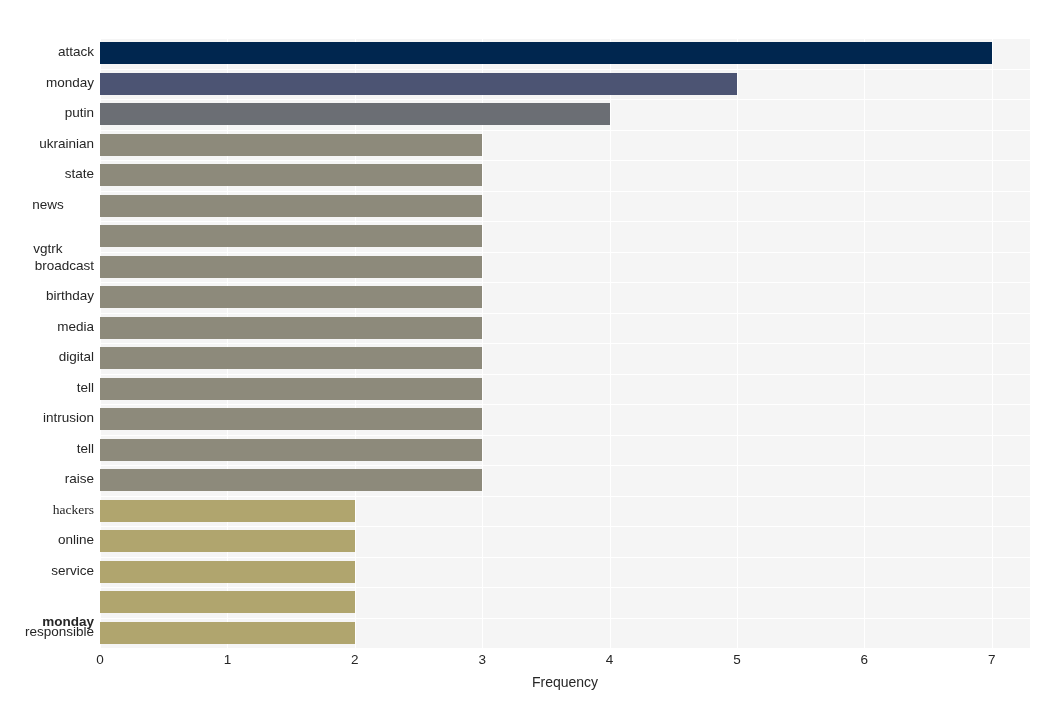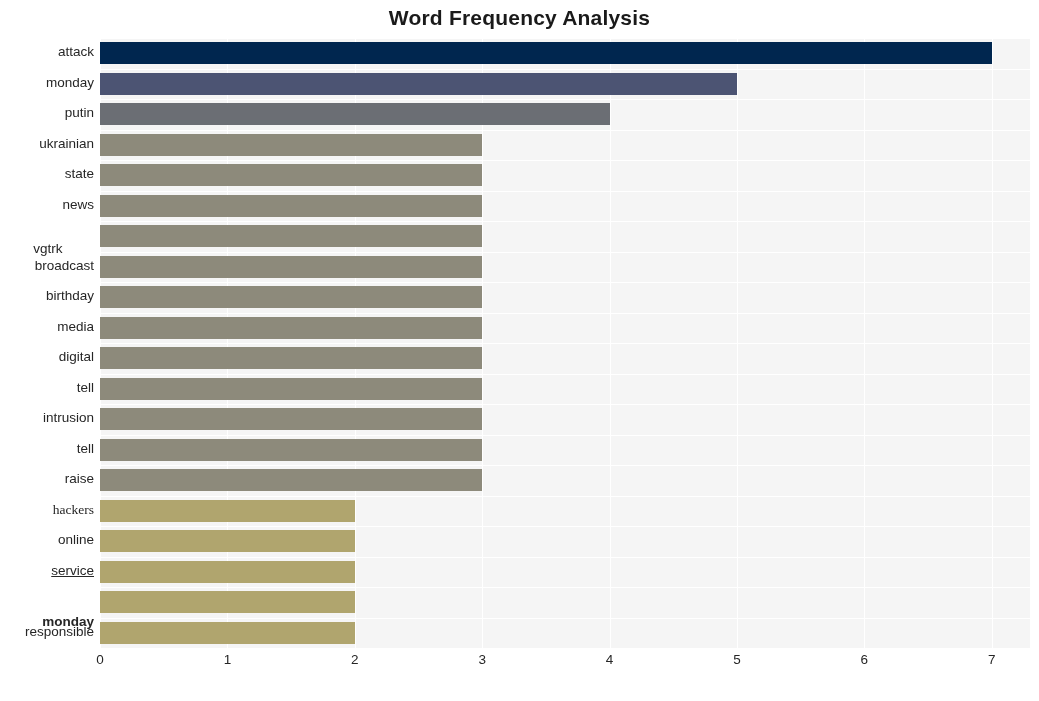--- a/index.html
+++ b/index.html
@@ -113,41 +113,40 @@
     text-align: center;
     font-size: 14px;
     color: #262626;
   }
 </style>
 </head>
 <body>
 
 <div id="chart-root">
 
-  <div id="chart-title">Word Frequency Analysis</div>
 
   <div id="y-axis-labels">
       <div class="ytick" style="top: 6.25px;">attack</div>
       <div class="ytick" style="top: 36.75px;">monday</div>
       <div class="ytick" style="top: 67.25px;">putin</div>
       <div class="ytick" style="top: 97.75px;">ukrainian</div>
       <div class="ytick" style="top: 128.25px;">state</div>
-      <div class="ytick" style="top: 158.75px;">news</div>
+      <div class="ytick" style="top: 158.75px; text-align: center;">news</div>
       <div class="ytick" style="top: 203px; text-align: center;">vgtrk</div>
       <div class="ytick" style="top: 219.75px;">broadcast</div>
       <div class="ytick" style="top: 250.25px;">birthday</div>
       <div class="ytick" style="top: 280.75px;">media</div>
       <div class="ytick" style="top: 311.25px;">digital</div>
       <div class="ytick" style="top: 341.75px;">tell</div>
       <div class="ytick" style="top: 372.25px;">intrusion</div>
       <div class="ytick" style="top: 402.75px;">tell</div>
       <div class="ytick" style="top: 433.25px;">raise</div>
       <div class="ytick" style="top: 463.75px; font-family: Liberation Serif, serif;">hackers</div>
       <div class="ytick" style="top: 494.25px;">online</div>
-      <div class="ytick" style="top: 524.75px; text-decoration: underline;">service</div>
+      <div class="ytick" style="top: 524.75px;">service</div>
       <div class="ytick" style="top: 576px; font-weight: bold;">monday</div>
       <div class="ytick" style="top: 585.75px;">responsible</div>
     </div>
 
   <div id="plot-area">
     <div id="gridlines-h">
         <div class="hgrid" style="top: 0px;"></div>
         <div class="hgrid" style="top: 31px;"></div>
         <div class="hgrid" style="top: 61px;"></div>
         <div class="hgrid" style="top: 92px;"></div>
@@ -207,14 +206,15 @@
       <div class="xtick" style="left: 0px;">0</div>
       <div class="xtick" style="left: 127.397px;">1</div>
       <div class="xtick" style="left: 254.795px;">2</div>
       <div class="xtick" style="left: 382.192px;">3</div>
       <div class="xtick" style="left: 509.589px;">4</div>
       <div class="xtick" style="left: 636.986px;">5</div>
       <div class="xtick" style="left: 764.384px;">6</div>
       <div class="xtick" style="left: 891.781px;">7</div>
     </div>
 
+  <div id="x-axis-title">Frequency</div>
 
 </div>
 
 </body></html>

